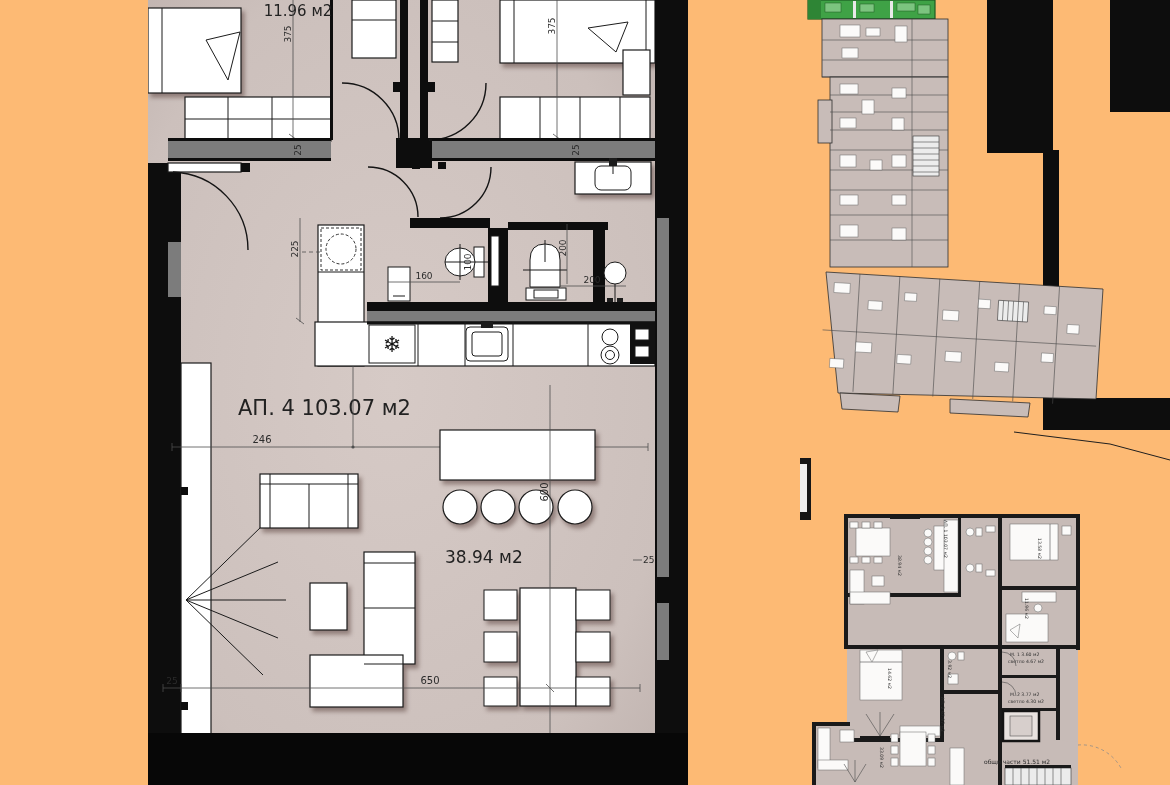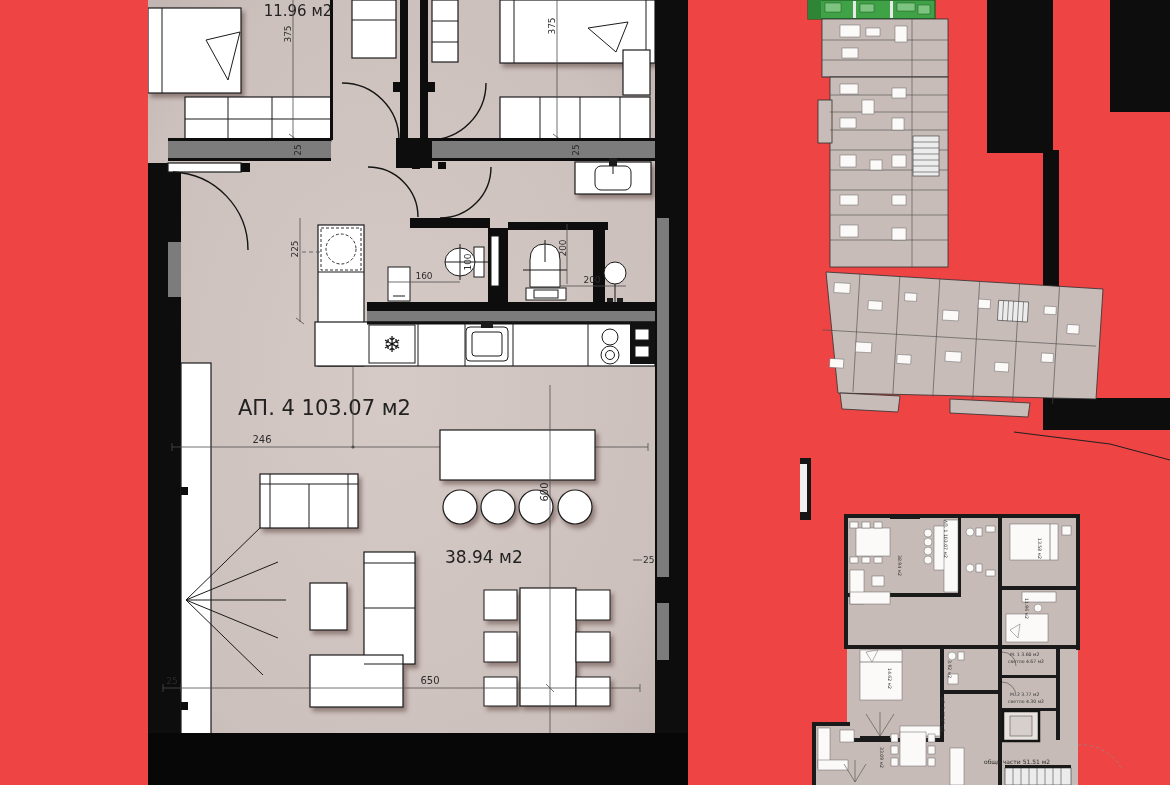--- a/index.html
+++ b/index.html
@@ -1,16 +1,16 @@
 <!DOCTYPE html>
 <html><head>
 <meta charset="utf-8">
 <style>
   html,body{margin:0;padding:0;background:#000;}
-  #stage{position:relative;width:1170px;height:785px;background:#ef4444;overflow:hidden;
+  #stage{position:relative;width:1170px;height:785px;background:#fdba74;overflow:hidden;
          font-family:"DejaVu Sans",sans-serif;}
   .abs{position:absolute;}
   
   svg text{font-family:"DejaVu Sans",sans-serif;}
   .wall{fill:#0d0d0d;}
   .gwall{fill:#7c7c7c;}
   .furn{fill:#ffffff;stroke:#1b1b1b;stroke-width:1.2;}
   .furn2{fill:#ffffff;stroke:#1b1b1b;stroke-width:1;}
   .sh{filter:drop-shadow(3px 4px 2px rgba(70,45,40,.45));}
   .fline{stroke:#1b1b1b;stroke-width:1;fill:none;}

